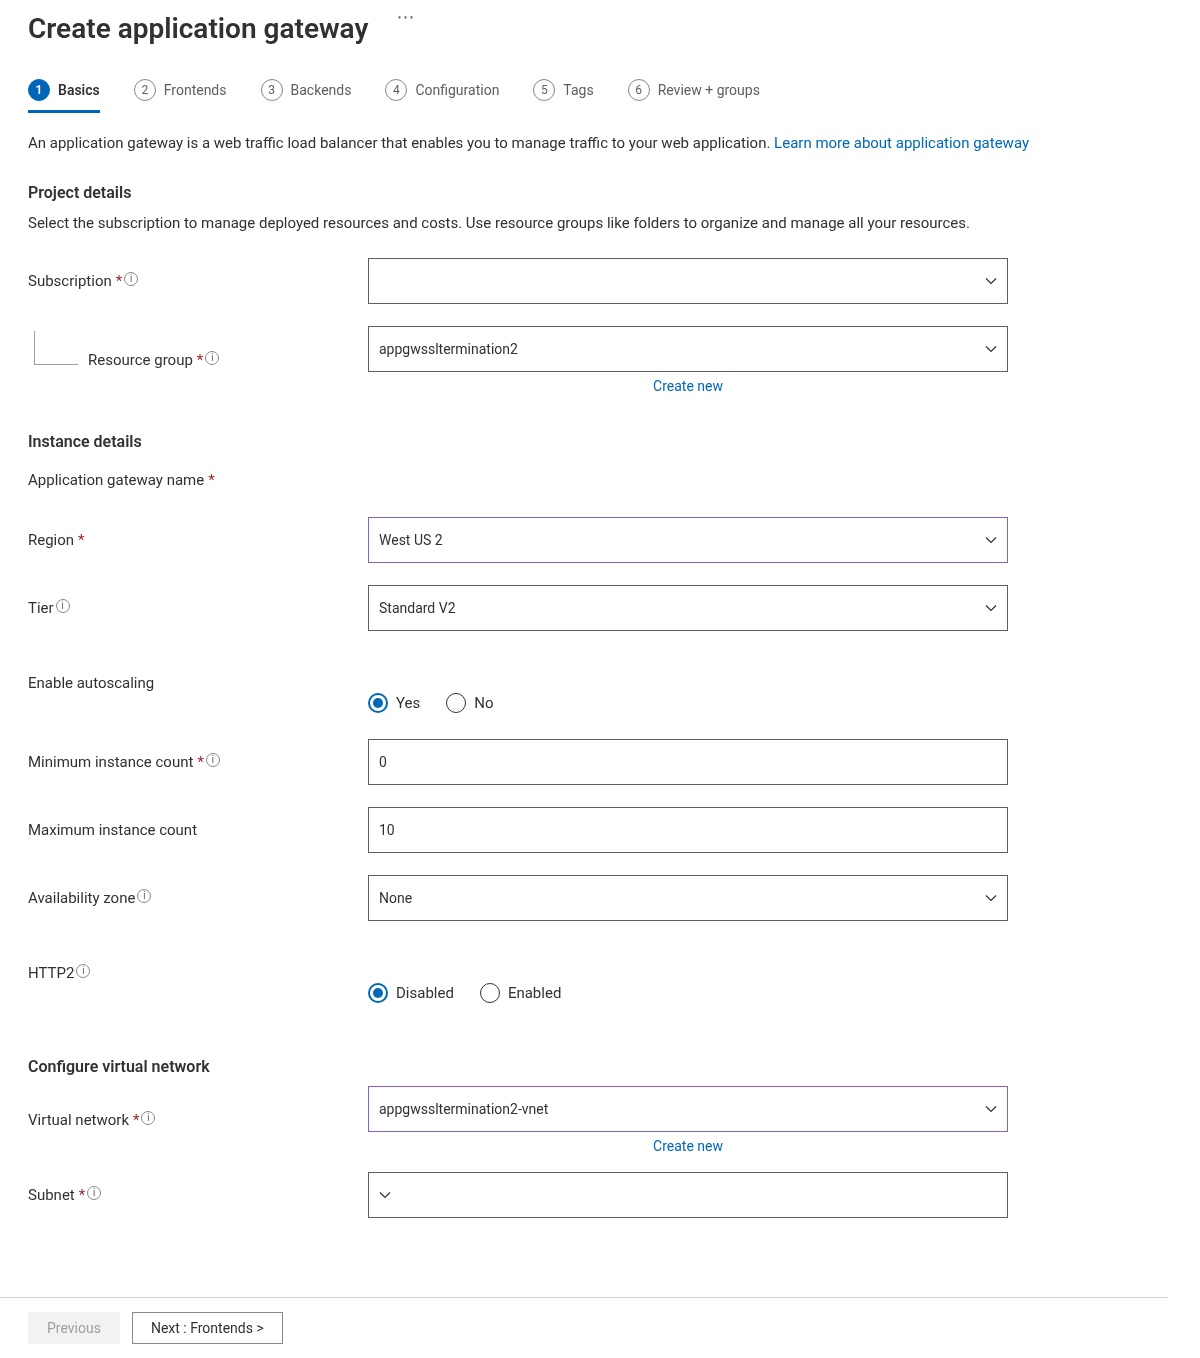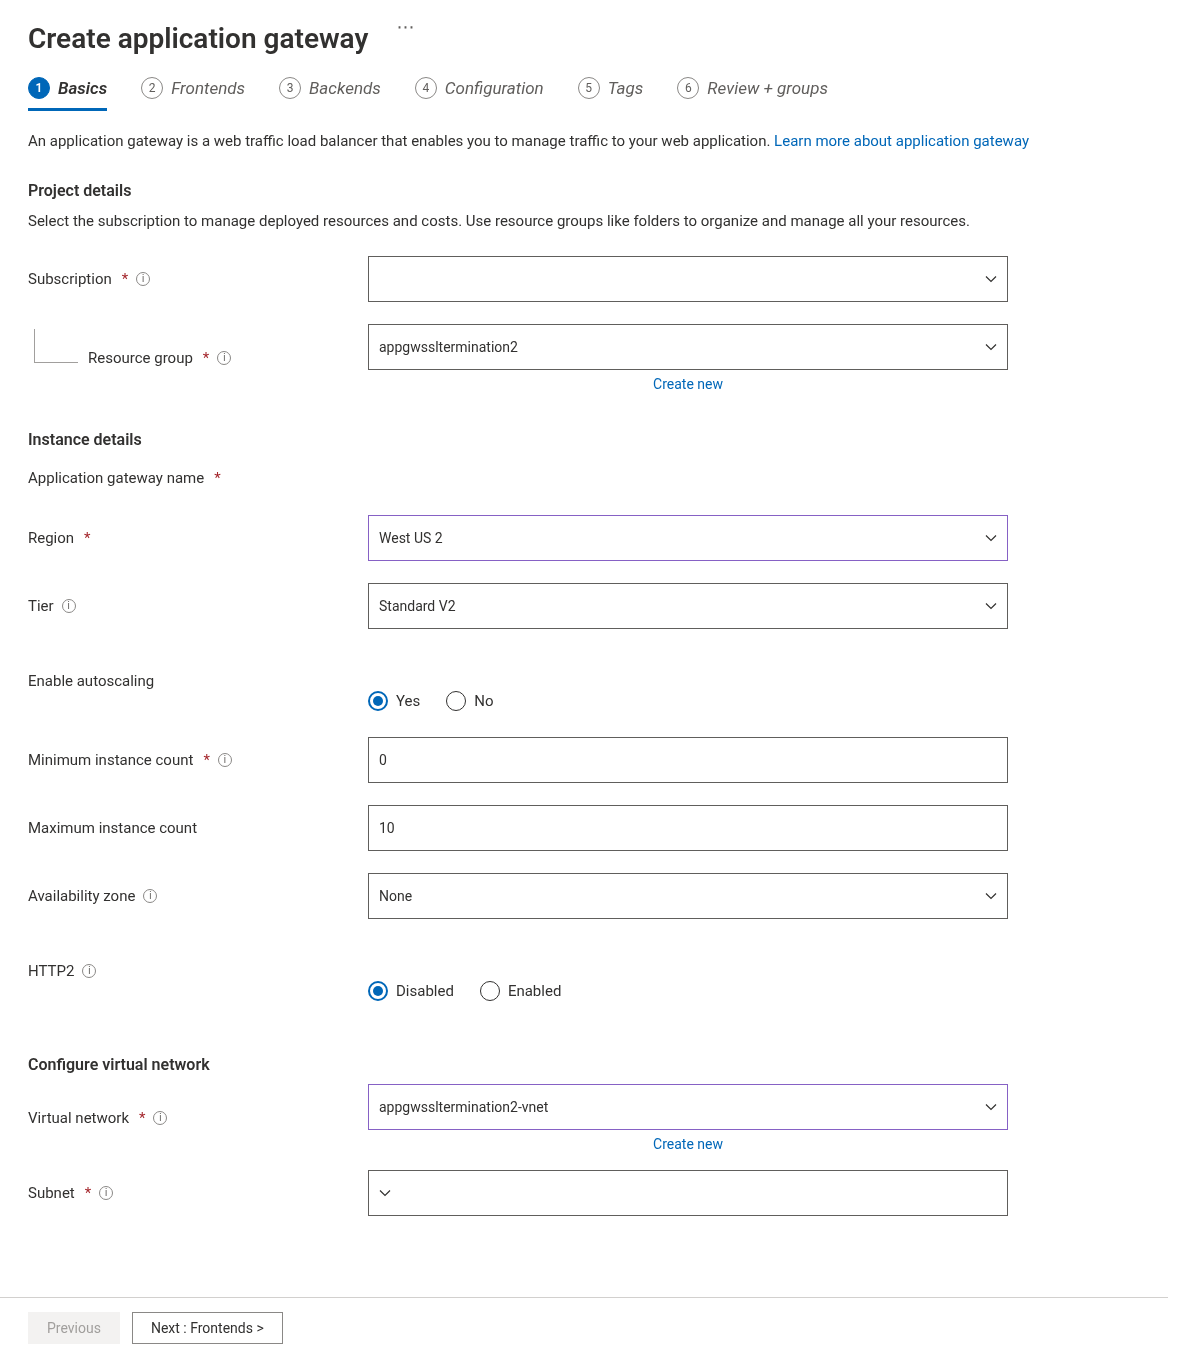--- a/index.html
+++ b/index.html
@@ -11,22 +11,22 @@
     background: #ffffff;
     font-size: 14px;
   }
   .page {
     width: 1200px;
     padding: 0 28px 0 28px;
   }
   .header-row {
     display: flex;
     align-items: flex-start;
-    padding-top: 22px;
-    margin-bottom: 16px;
+    padding-top: 12px;
+    margin-bottom: 28px;
   }
   .page-title {
     font-size: 28px;
     font-weight: 600;
     color: #323130;
   }
   .ellipsis {
     margin-left: 28px;
     color: #605e5c;
     font-size: 18px;
@@ -61,24 +61,23 @@
     color: #605e5c;
     background: #ffffff;
   }
   .tab.active .tab-circle {
     background: #0067b8;
     border-color: #0067b8;
     color: #ffffff;
     font-weight: 600;
   }
   .tab-label {
-    font-size: 17px;
+    font-size: 14px;
     color: #605e5c;
     font-weight: 400;
-    font-style: italic;
   }
   .tab.active .tab-label {
     color: #323130;
     font-weight: 600;
   }
   .tab.active::after {
     content: "";
     position: absolute;
     left: 0; right: 0; bottom: -2px;
     height: 3px;
@@ -111,22 +110,22 @@
     align-items: center;
     margin-bottom: 22px;
     min-height: 30px;
   }
   .field-row.tight { margin-bottom: 6px; }
   .field-row.extra-gap-above { margin-top: 26px; }
   .label-col {
     width: 340px;
     flex: 0 0 340px;
     display: flex;
-    align-items: center;
-    gap: 8px;
+    align-items: flex-start;
+    gap: 2px;
     font-size: 15px;
     color: #323130;
   }
   .label-col.indented {
     padding-left: 60px;
     position: relative;
   }
   .indent-connector {
     position: absolute;
     left: 6px;

